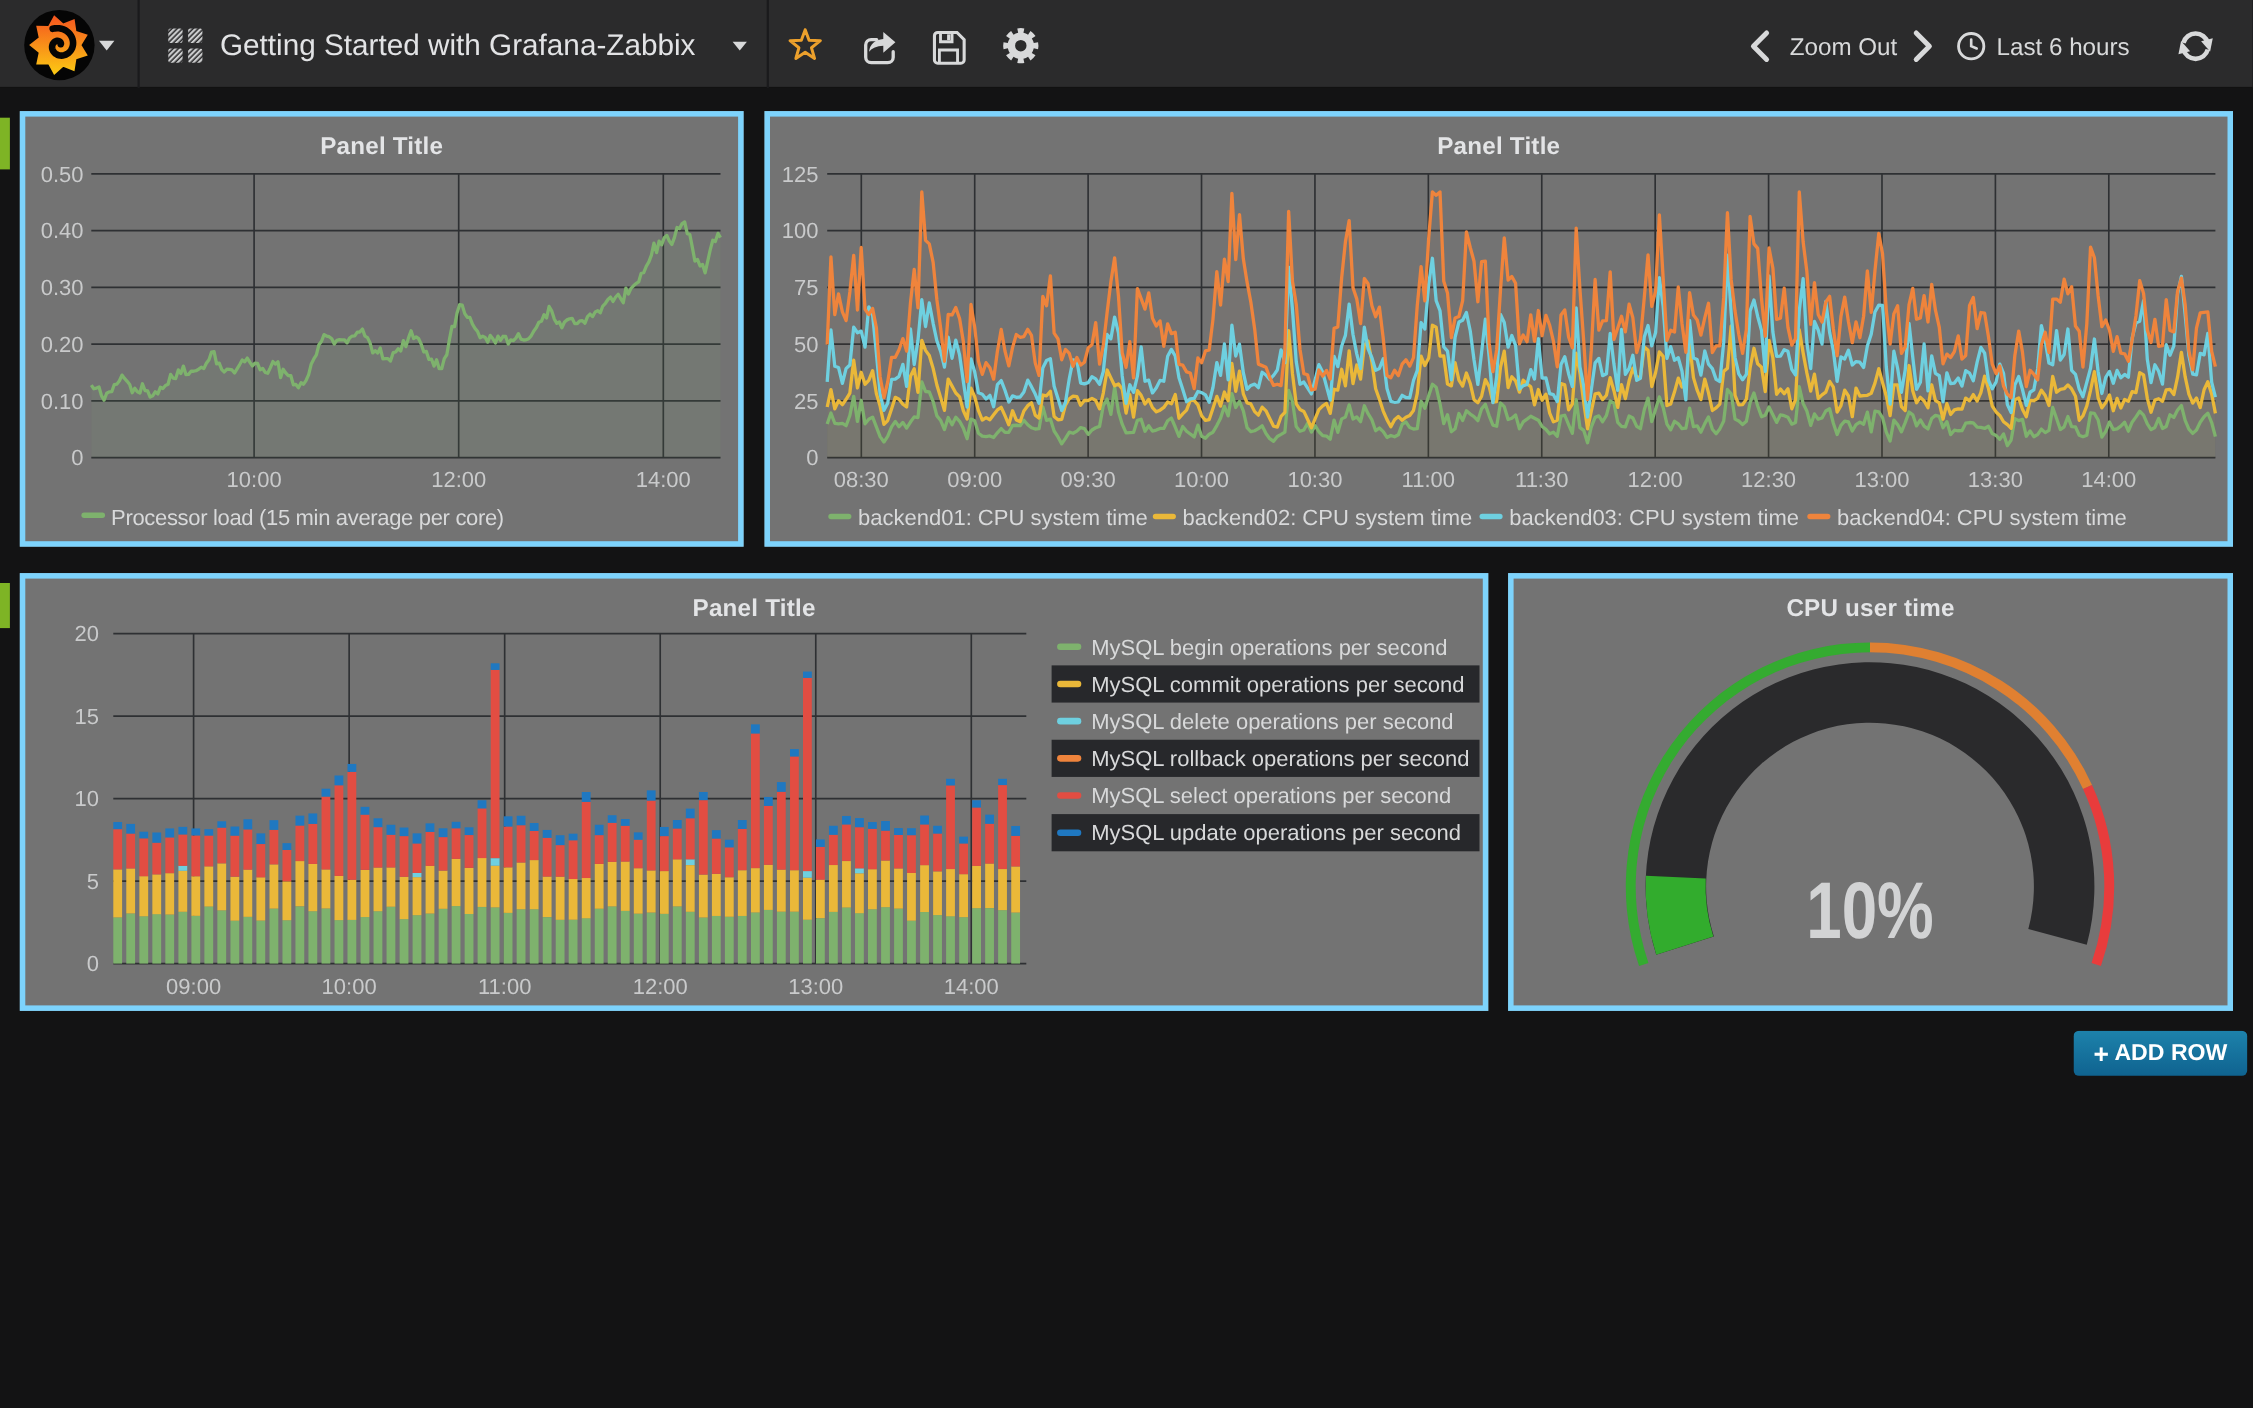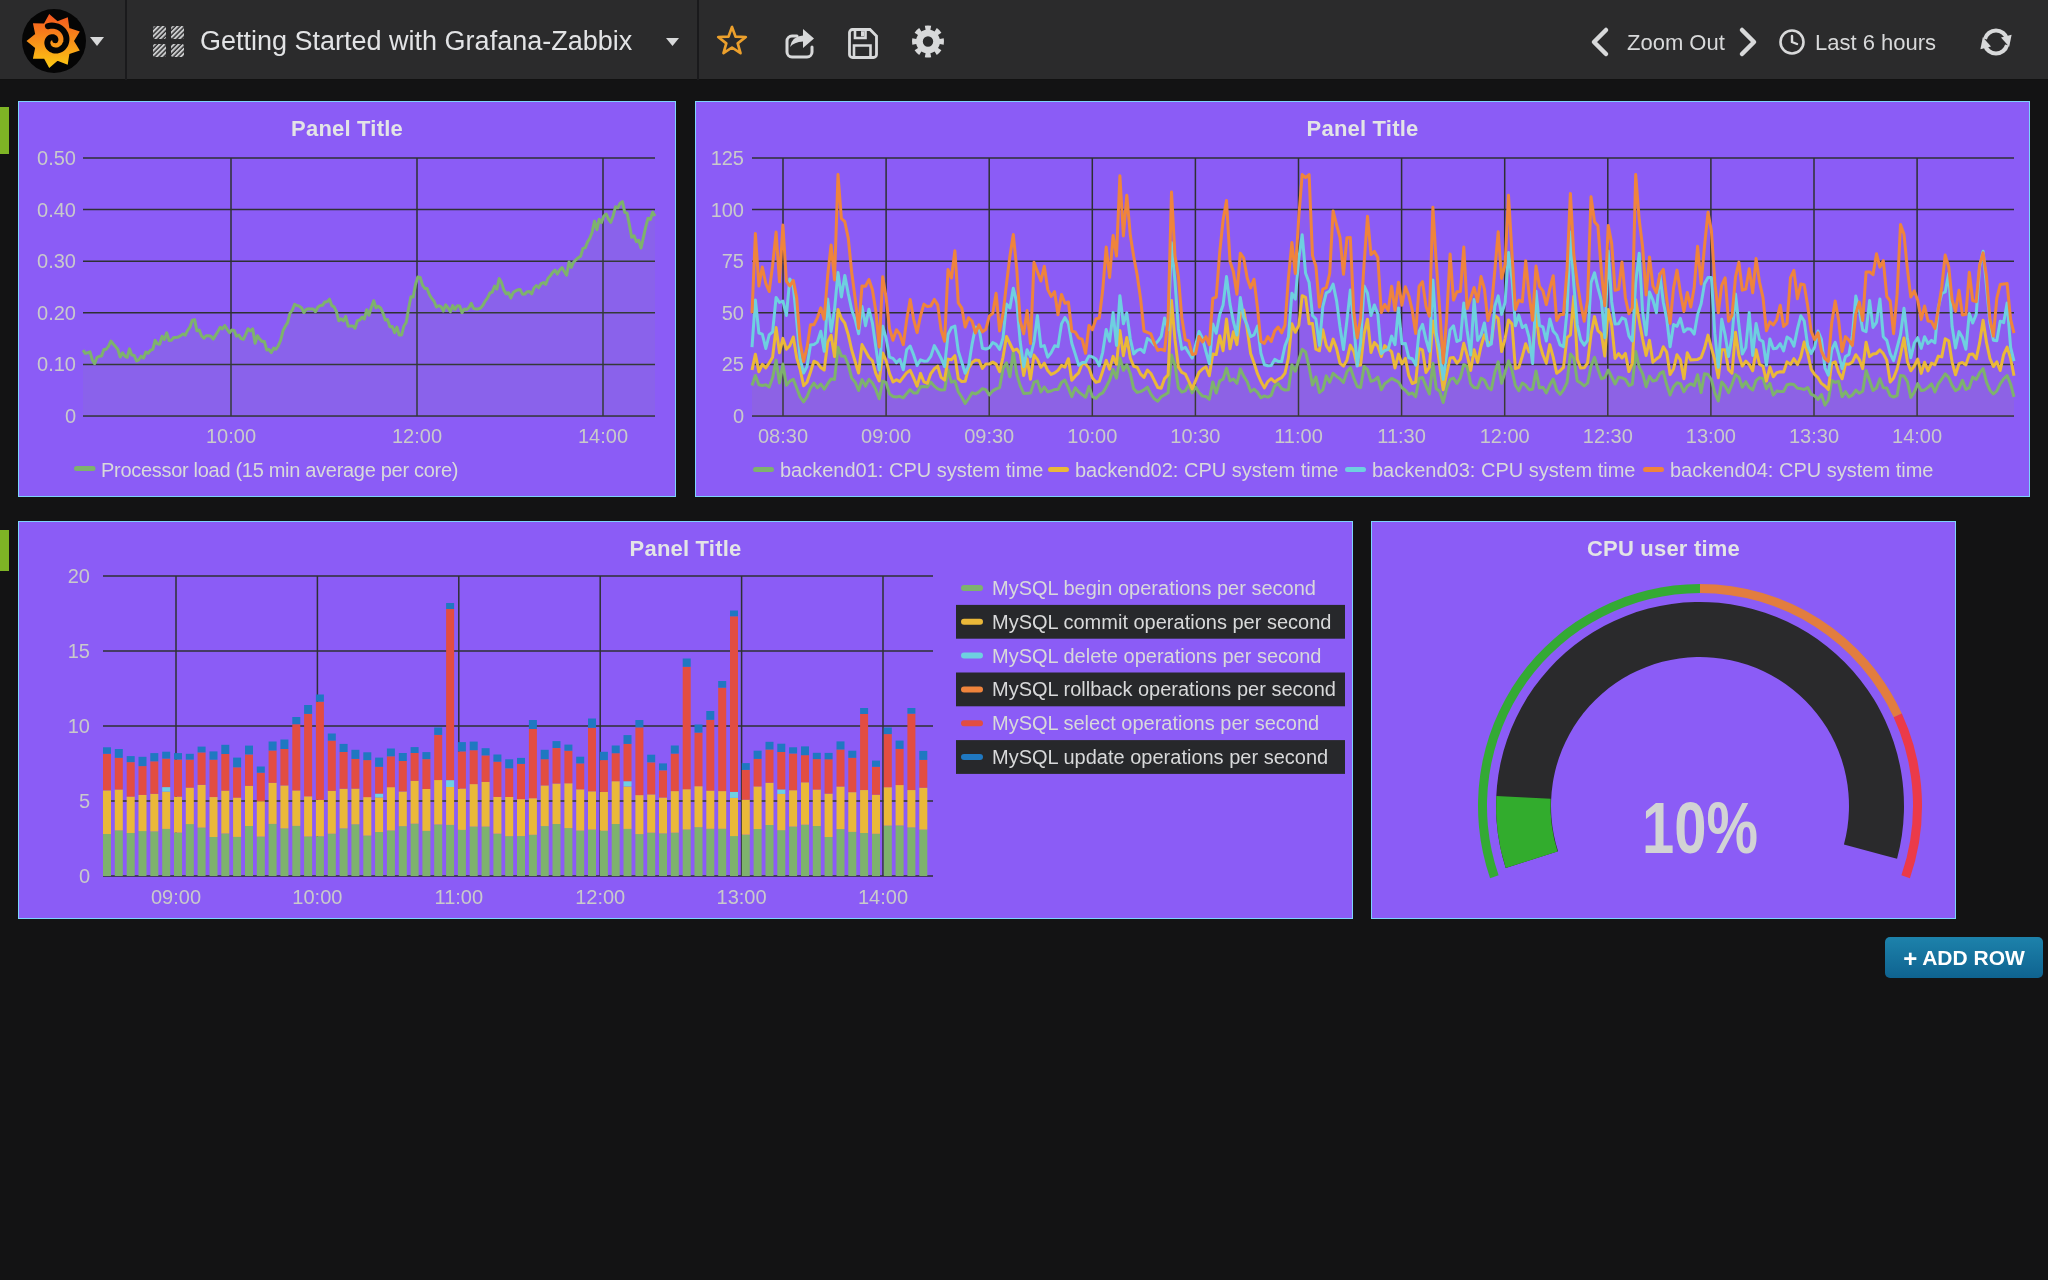--- a/index.html
+++ b/index.html
@@ -1,17 +1,17 @@
 <!DOCTYPE html>
 <html><head><meta charset="utf-8"><style>
 *{margin:0;padding:0;box-sizing:border-box}
 html,body{width:2048px;height:1280px;background:#131314;font-family:"Liberation Sans",sans-serif;overflow:hidden;position:relative}
 .navbar{position:absolute;left:0;top:0;width:2048px;height:80px;background:#2b2b2c;border-bottom:1px solid #111}
 .navsep{position:absolute;top:0;width:2px;height:80px;background:#1a1a1c}
-.panel{position:absolute;background:#8b5cf6;border:1px solid #7dd3fc}
+.panel{position:absolute;background:#737373;border:5px solid #7dd3fc}
 .ptitle{transform:translateZ(0);position:absolute;width:100%;text-align:center;top:14px;font-size:22px;font-weight:bold;color:#e3e4e6;letter-spacing:0.2px}
 .handle{position:absolute;width:9px;background:#7eb425}
 svg{position:absolute;left:0;top:0;transform:translateZ(0)}
 .ax{font:20px "Liberation Sans",sans-serif;fill:#c9cacb}
 .lg{font:20px "Liberation Sans",sans-serif;fill:#d8d9da}
 .addrow{transform:translateZ(0);position:absolute;left:1885px;top:937px;width:158px;height:41px;border-radius:5px;background:linear-gradient(#1d82ab,#0f6390);color:#fff;font-size:21px;font-weight:bold;text-align:center;line-height:41px}
 </style></head><body>
 
 <div class="navbar"></div>
 <div class="navsep" style="left:125px"></div>
@@ -499,21 +499,21 @@
     <rect x="956" y="672.5" width="389" height="33.8" fill="#27282b"></rect>
     <rect x="961" y="686.4" width="22" height="6" rx="3" fill="#ef843c"></rect>
     <text x="992" y="696.4" class="lg">MySQL rollback operations per second</text>
     <rect x="961" y="720.2" width="22" height="6" rx="3" fill="#e24d42"></rect>
     <text x="992" y="730.2" class="lg">MySQL select operations per second</text>
     <rect x="956" y="740.1" width="389" height="33.8" fill="#27282b"></rect>
     <rect x="961" y="754.0" width="22" height="6" rx="3" fill="#1f78c1"></rect>
     <text x="992" y="764.0" class="lg">MySQL update operations per second</text>
 </svg>
 
-<div class="panel" style="left:1371px;top:521px;width:585px;height:398px">
+<div class="panel" style="left:1371px;top:521px;width:659px;height:398px">
     <div class="ptitle">CPU user time</div>
   </div>
 <svg width="659" height="398" style="left:1371px;top:521px" viewBox="1371 521 659 398">
 <path d="M1505.66,868.02A204.00,204.00 0 1 1 1897.05,858.80L1843.92,844.56A149.00,149.00 0 1 0 1558.05,851.30Z" fill="#2a2a2c"></path>
     <path d="M1490.09,878.28A222.00,222.00 0 0 1 1700.00,584.00L1700.00,593.00A213.00,213.00 0 0 0 1498.60,875.35Z" fill="rgba(50,172,45,0.97)"></path>
     <path d="M1700.00,584.00A222.00,222.00 0 0 1 1901.85,713.59L1893.67,717.33A213.00,213.00 0 0 0 1700.00,593.00Z" fill="rgba(237,129,40,0.89)"></path>
     <path d="M1901.85,713.59A222.00,222.00 0 0 1 1909.91,878.28L1901.40,875.35A213.00,213.00 0 0 0 1893.67,717.33Z" fill="rgba(245,54,54,0.9)"></path>
     <path d="M1505.66,868.02A204.00,204.00 0 0 1 1496.24,796.03L1550.68,798.70A149.50,149.50 0 0 0 1557.58,851.45Z" fill="#32ac2d"></path>
 <text x="1700" y="853" text-anchor="middle" textLength="116" lengthAdjust="spacingAndGlyphs" style="font:bold 73px 'Liberation Sans'" fill="#d2d3d4">10%</text>
 </svg>

